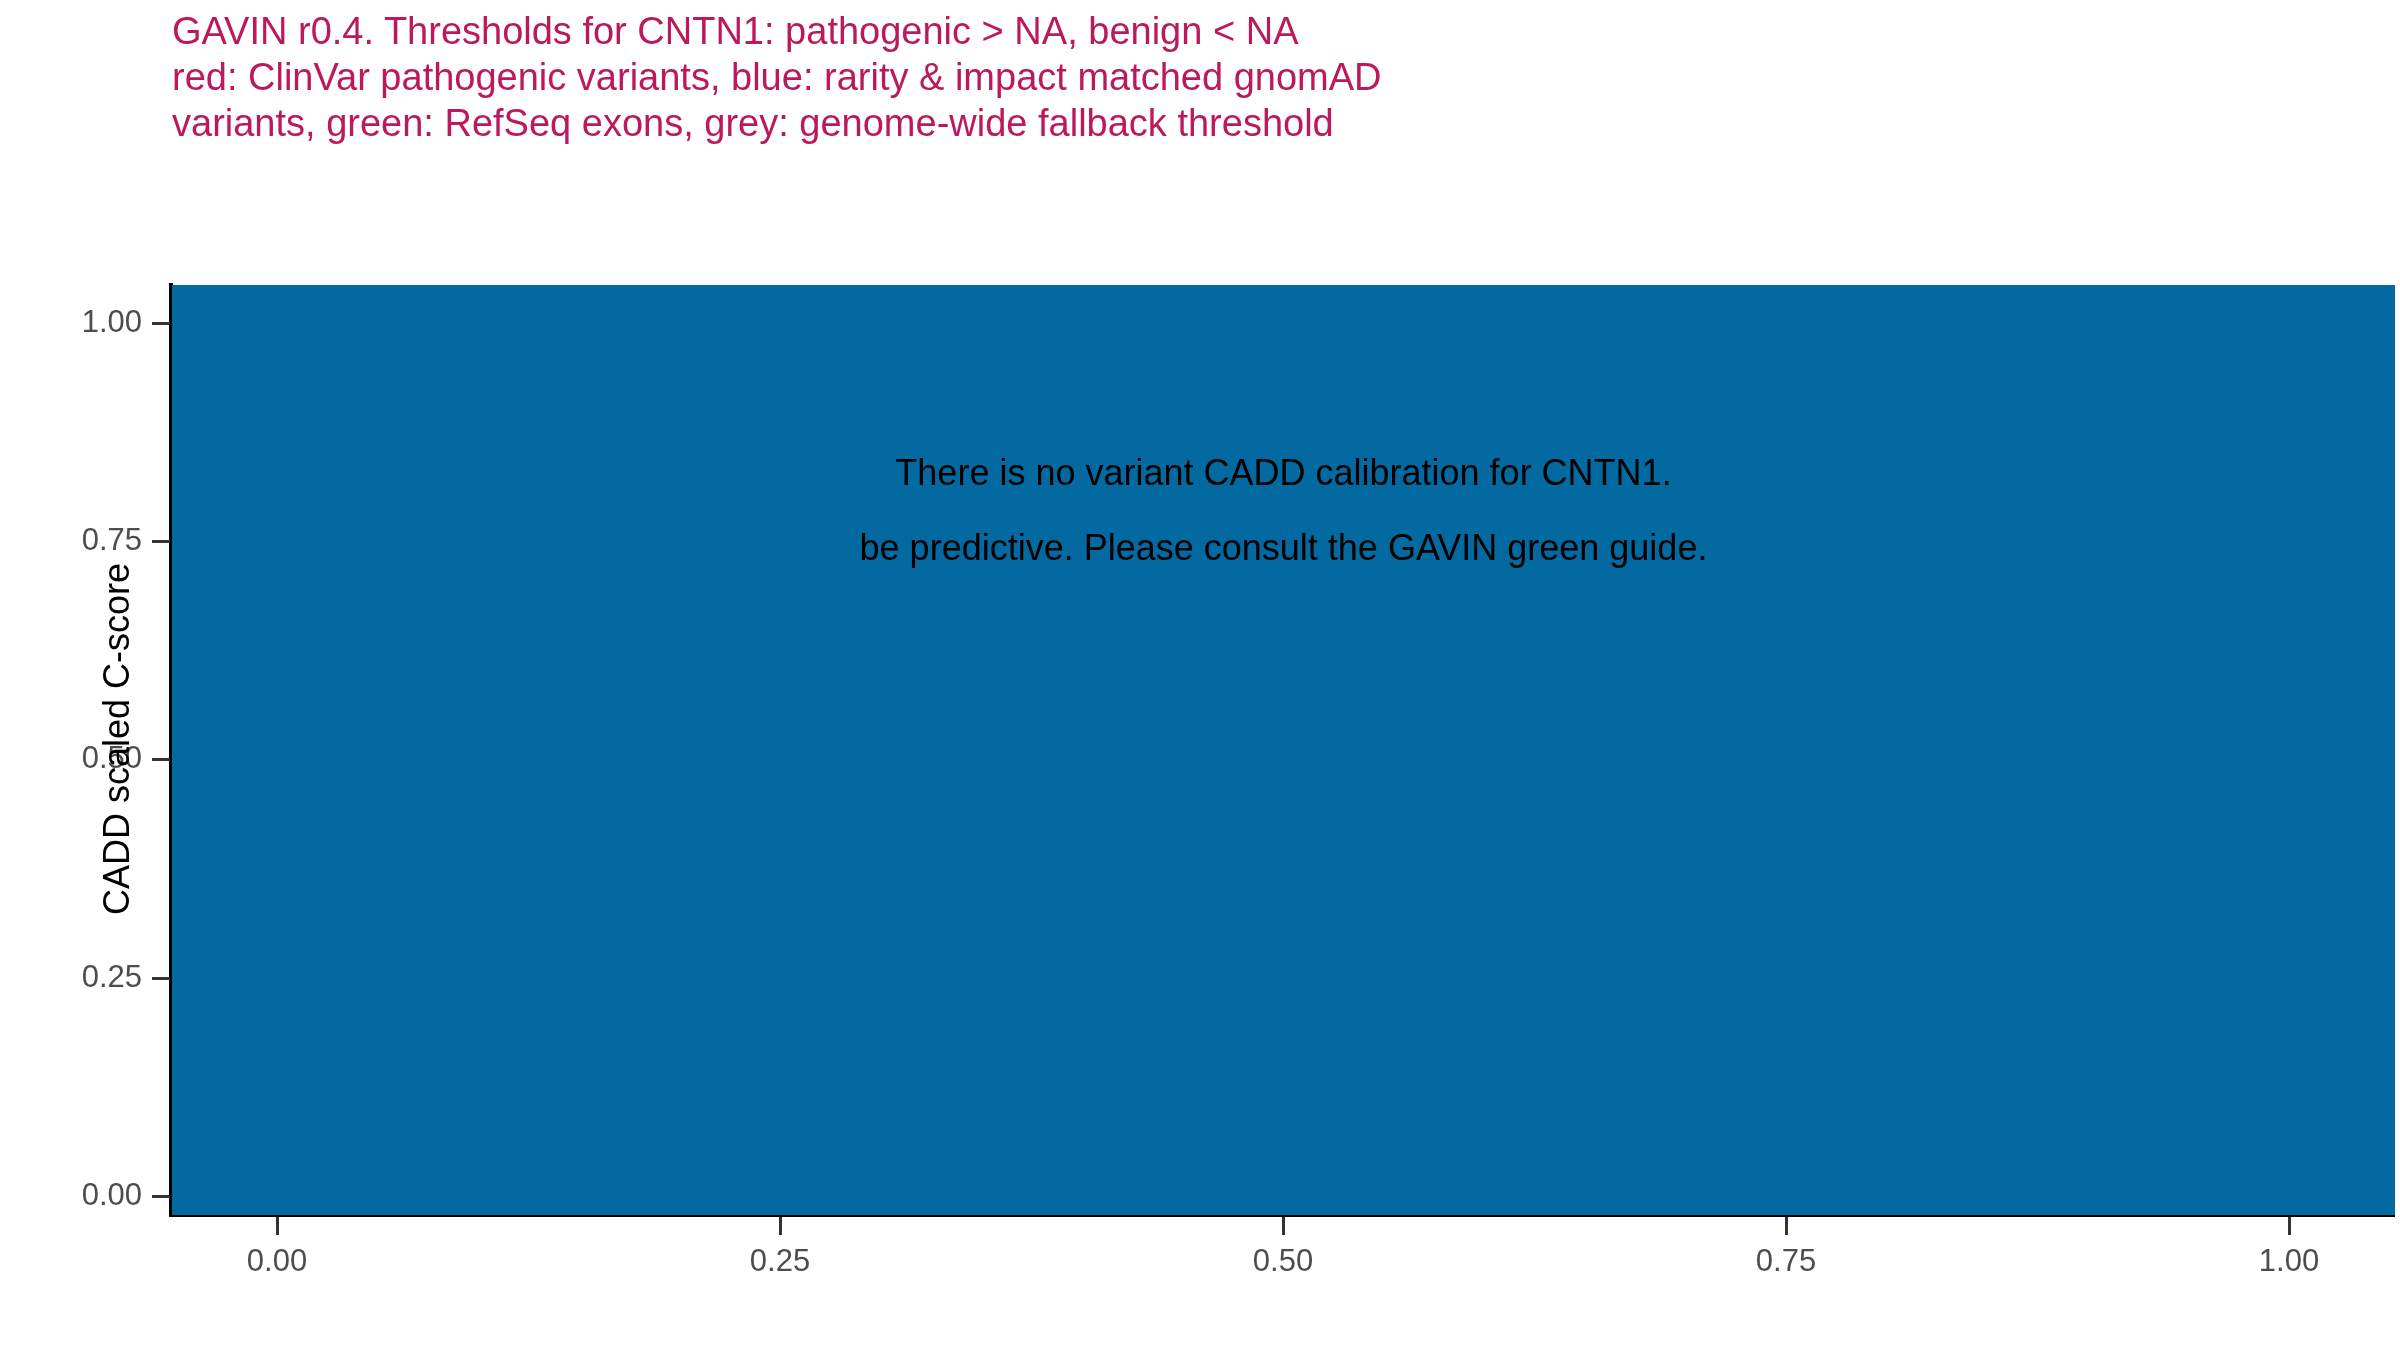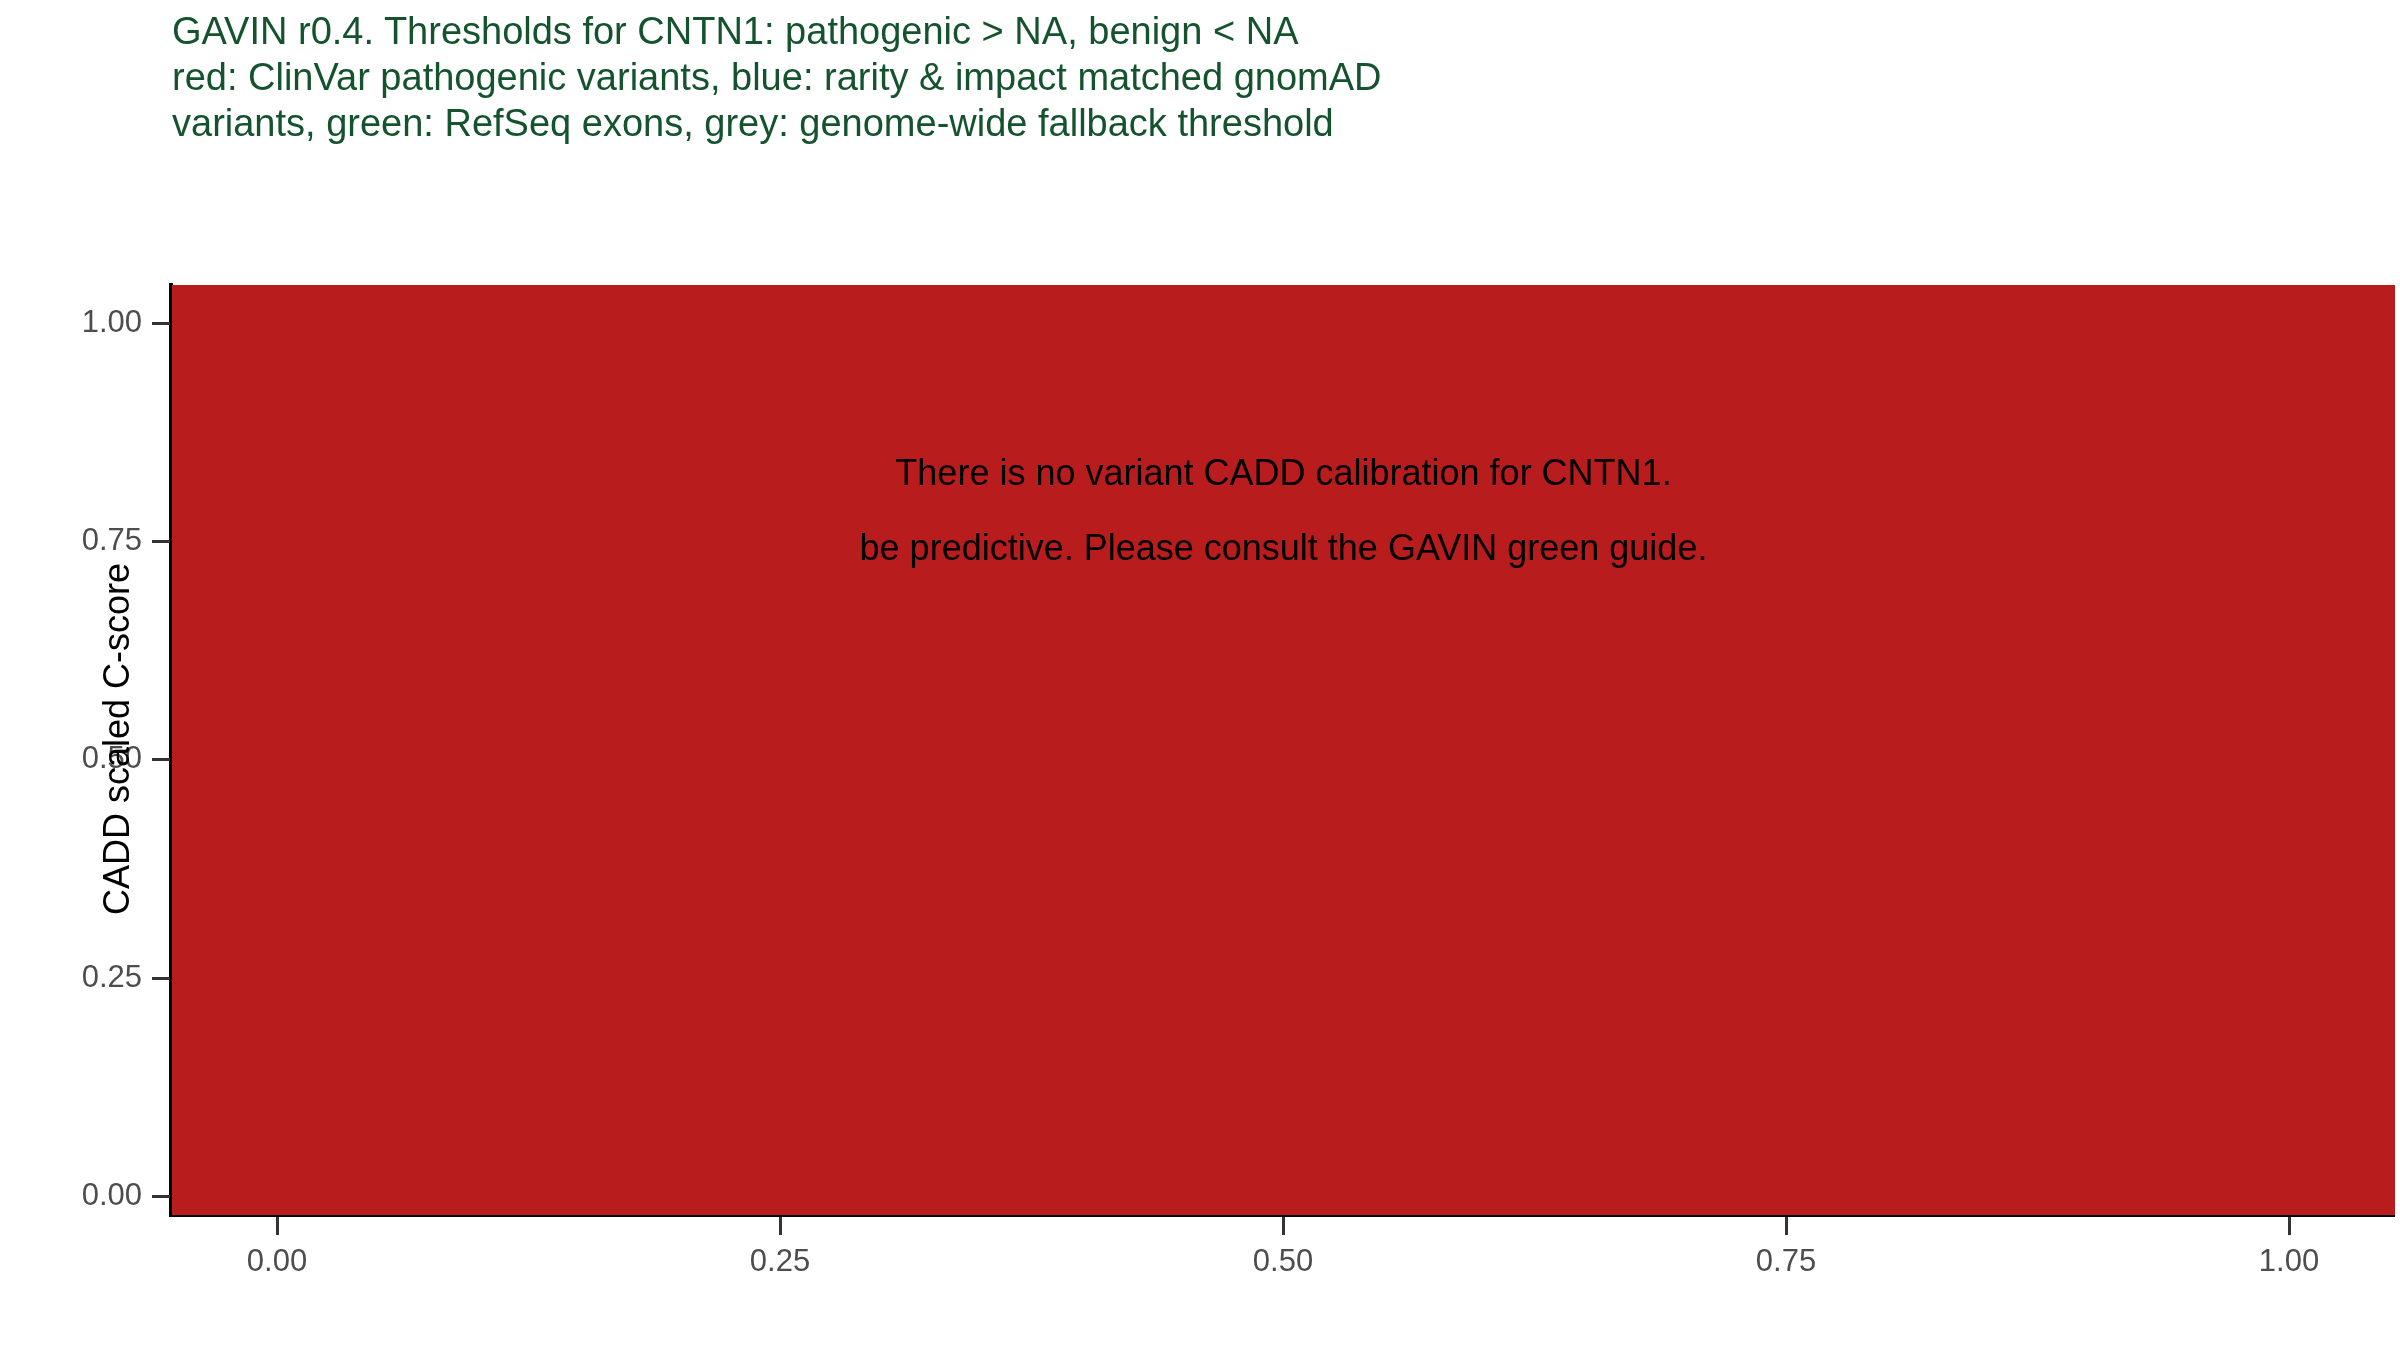--- a/index.html
+++ b/index.html
@@ -15,35 +15,35 @@
     font-family: "Liberation Sans", "DejaVu Sans", sans-serif;
     overflow: hidden;
   }
 
   
   #title-block {
     position: absolute;
     left: 172px;
     top: 8px;
     width: 2000px;
-    color: #14532d;
+    color: #be185d;
     font-size: 38px;
     line-height: 46px;
     white-space: nowrap;
   }
   #title-block .title-line { display: block; }
 
   
   #panel {
     position: absolute;
     left: 172px;
     top: 285px;
     width: 2223px;
     height: 930px;
-    background: #b91c1c;
+    background: #0369a1;
   }
 
   
   #axis-line-y {
     position: absolute;
     left: 169px;
     top: 283px;
     width: 4px;
     height: 934px;
     background: #000000;

